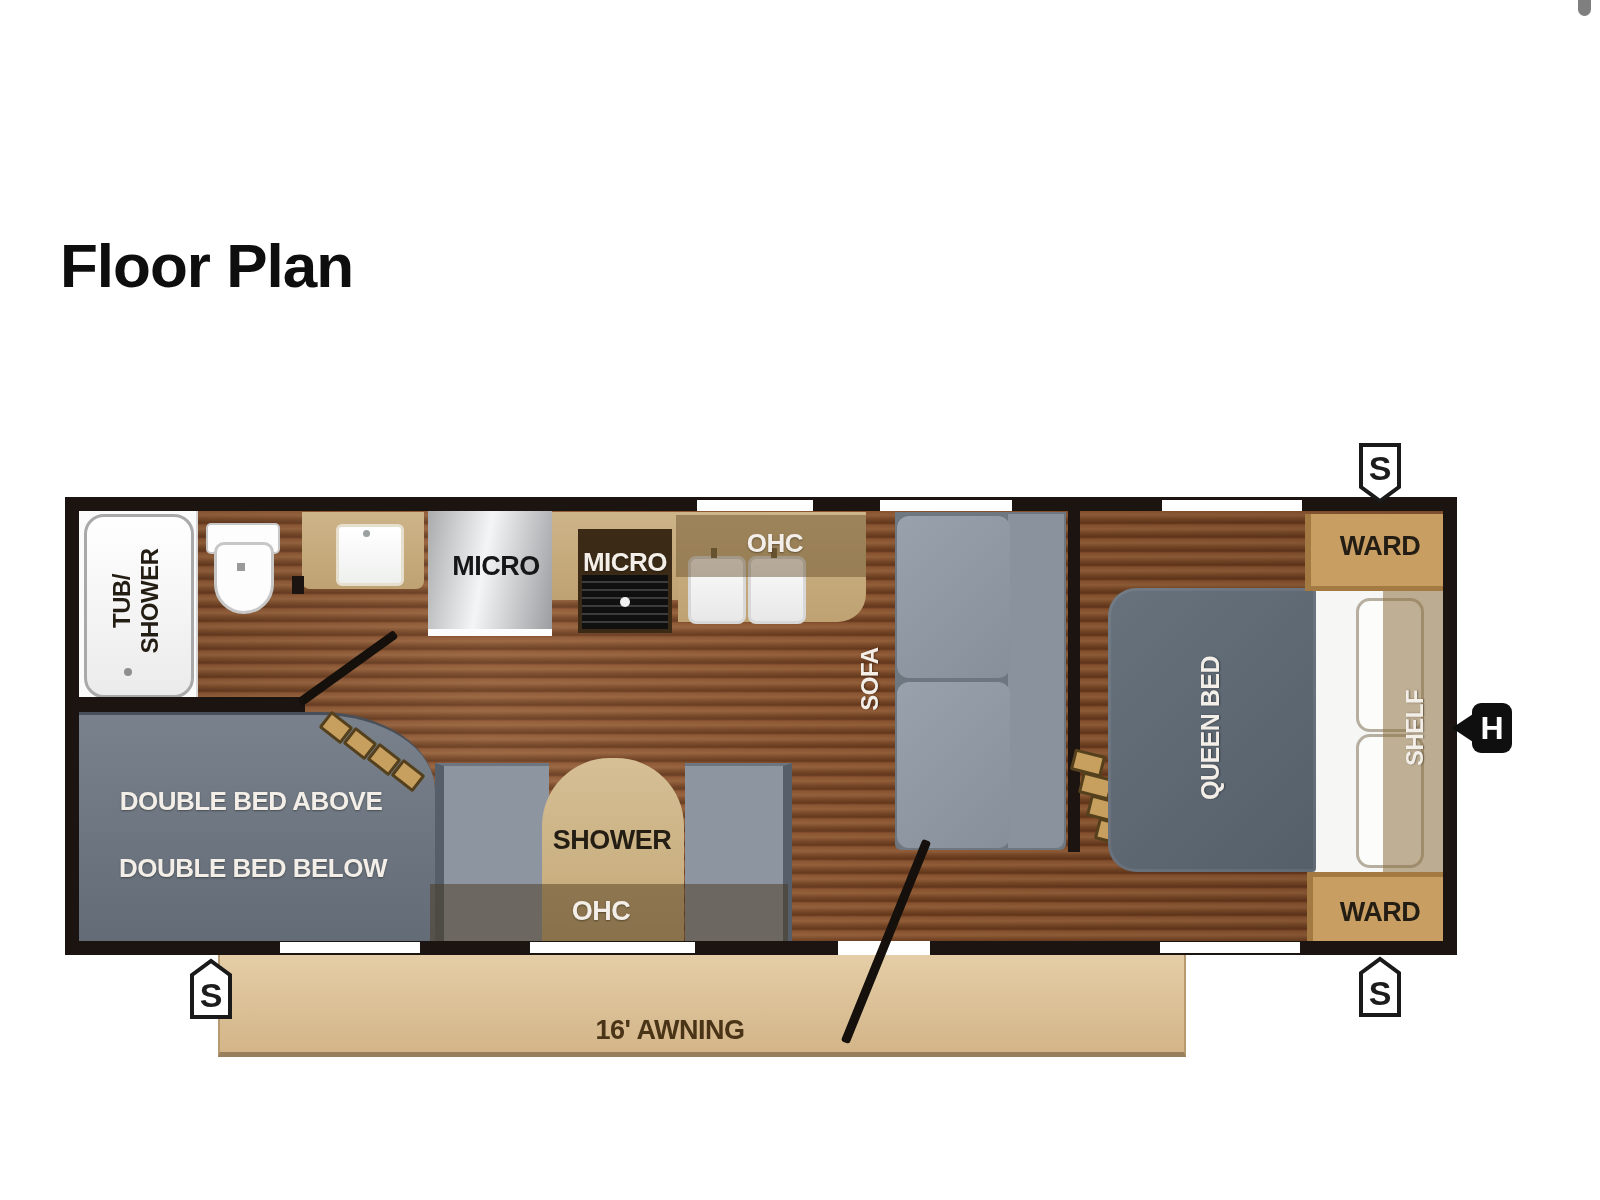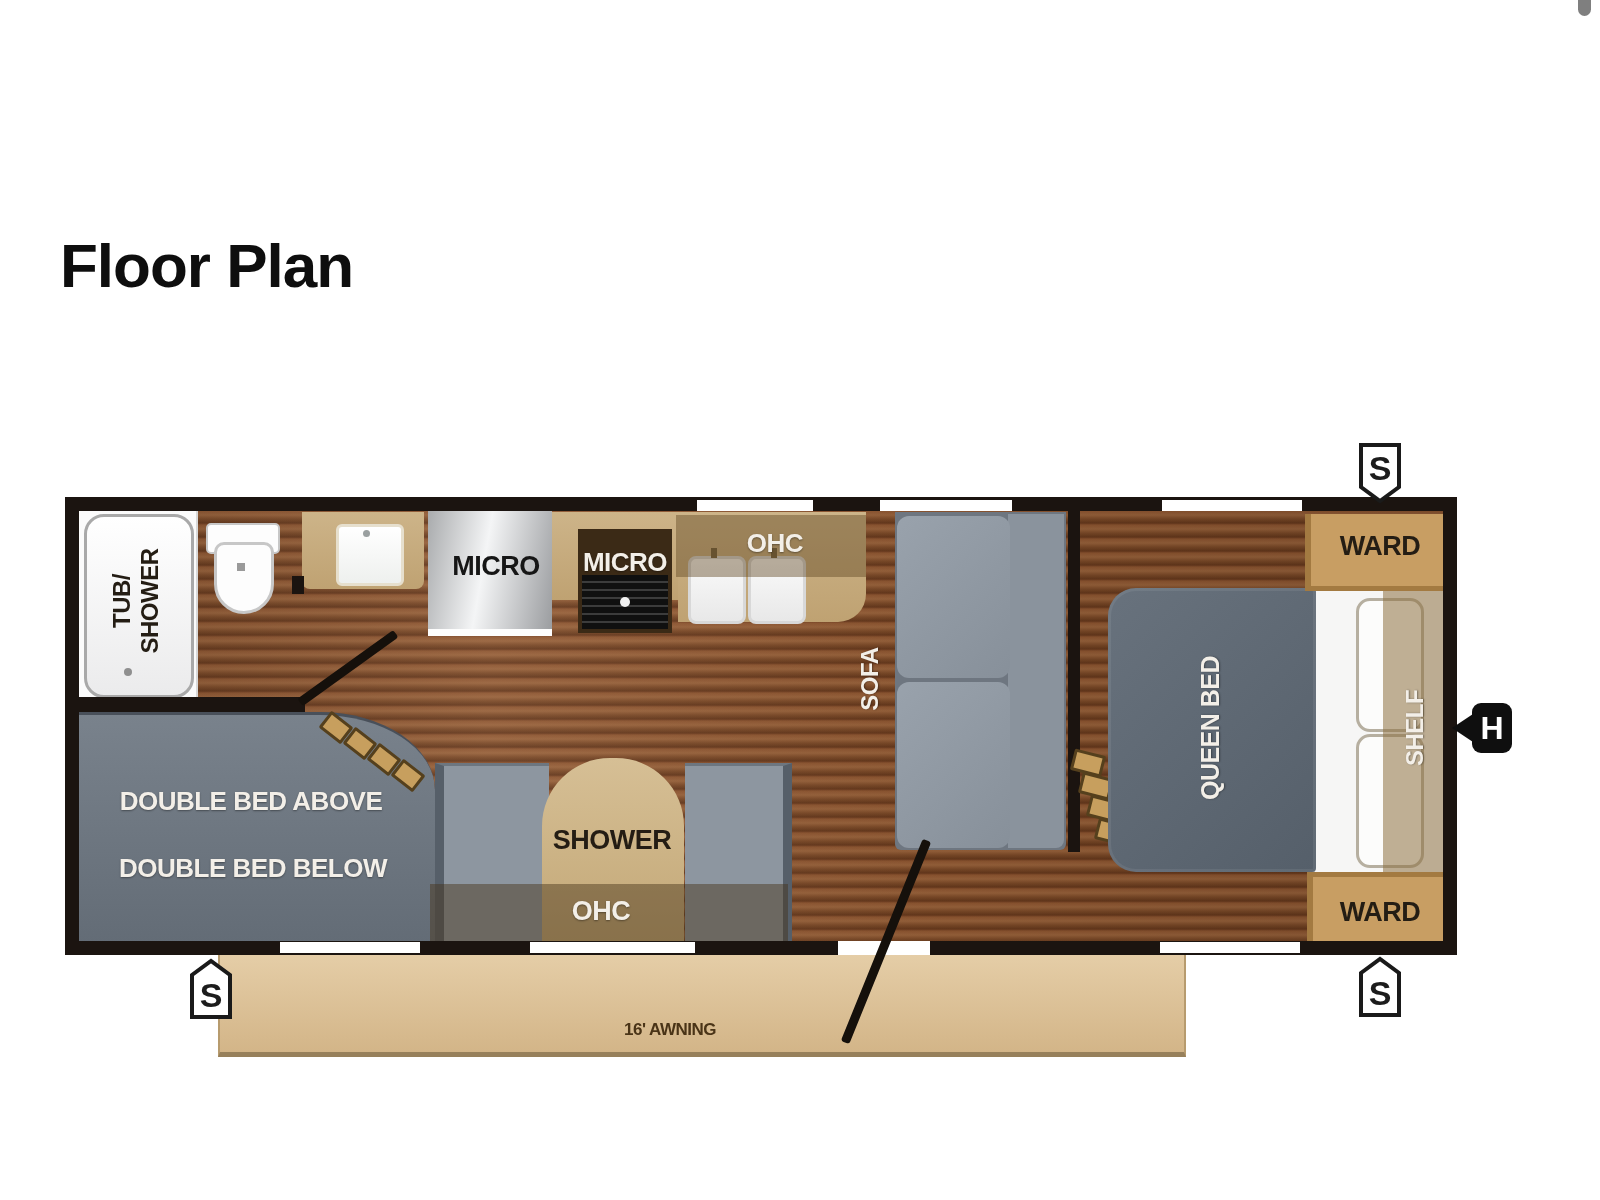--- a/index.html
+++ b/index.html
@@ -36,21 +36,21 @@
 <div id="screen">
 
   <div class="h2">Floor Plan</div>
 
   <div class="abs" style="left:1578px;top:0;width:13px;height:16px;background:#7f7f7f;border-radius:0 0 7px 7px;"></div>
 
   <div class="abs" style="left:0;top:0;width:1600px;height:1200px;">
 
     <div class="abs" style="left:218px;top:948px;width:964px;height:104px;
                 background:linear-gradient(180deg,#e6cfa9,#d3b588);border-bottom:5px solid #97805b;border-left:2px solid #b79b6e;border-right:2px solid #b79b6e;"></div>
-    <div class="lbl hctr" style="left:670px;top:1030px;font-size:17px;color:#4a3417;">16' AWNING</div>
+    <div class="lbl hctr" style="left:670px;top:1030px;font-size:27px;color:#4a3417;">16' AWNING</div>
 
     <div class="wood" style="left:79px;top:511px;width:1364px;height:430px;"></div>
 
     <div class="abs" style="left:79px;top:511px;width:117px;height:186px;background:#fbfbfb;border-right:2px solid #d8d8d8;"></div>
     <div class="abs" style="left:84px;top:514px;width:104px;height:178px;background:linear-gradient(180deg,#ffffff,#ebebec);
                 border:3px solid #a9a9a9;border-radius:20px;"></div>
     <div class="abs" style="left:124px;top:668px;width:8px;height:8px;border-radius:50%;background:#8f8f8f;"></div>
     <div class="lbl vrot" style="left:136px;top:601px;font-size:24px;line-height:1.15;text-align:center;">
       <span style="display:block;">TUB/</span>
       <span style="display:block;">SHOWER</span>

